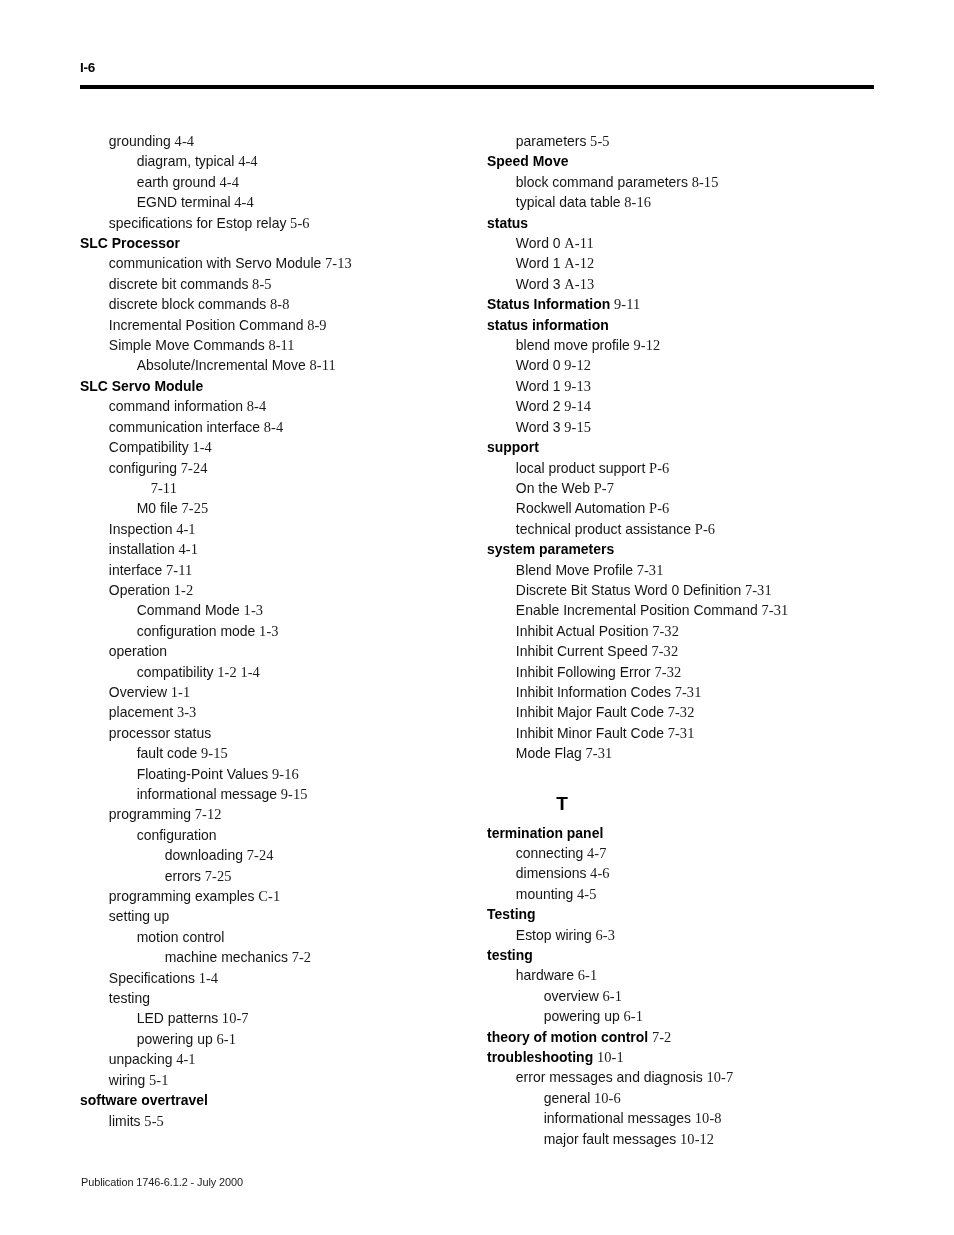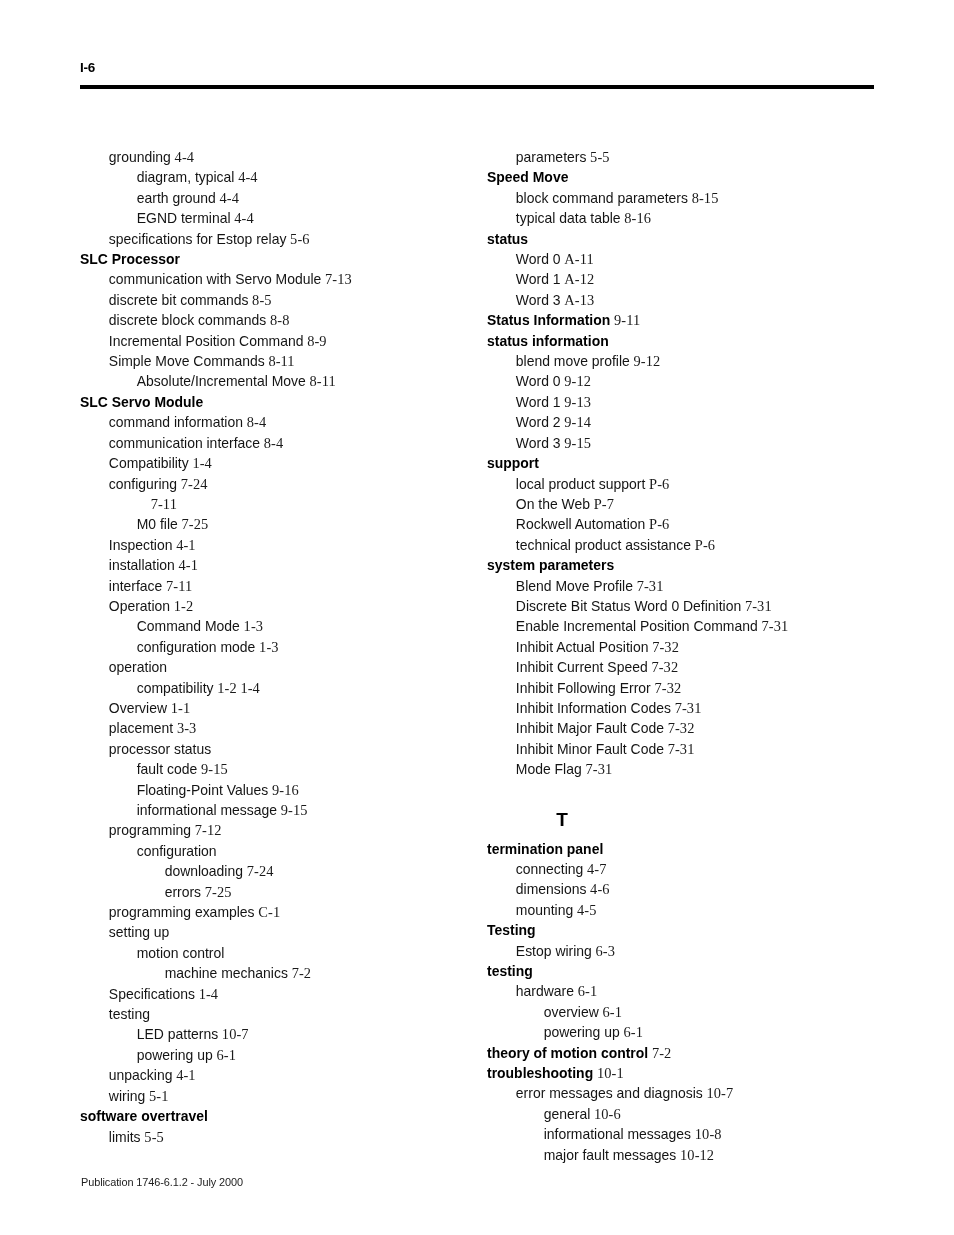--- a/index.html
+++ b/index.html
@@ -49,21 +49,21 @@
 
   
   .columns {
     position: absolute;
     left: 0;
     top: 131px;
     width: 954px;
   }
   .col {
     position: absolute;
-    top: 16px;
+    top: 0;
   }
   .col-left  { left: 80px;  width: 390px; }
   .col-right { left: 487px; width: 400px; }
 
   
   .entry {
     font-family: "Liberation Sans", sans-serif;
     font-size: 15px;
     line-height: 20.4px;
     white-space: nowrap;

